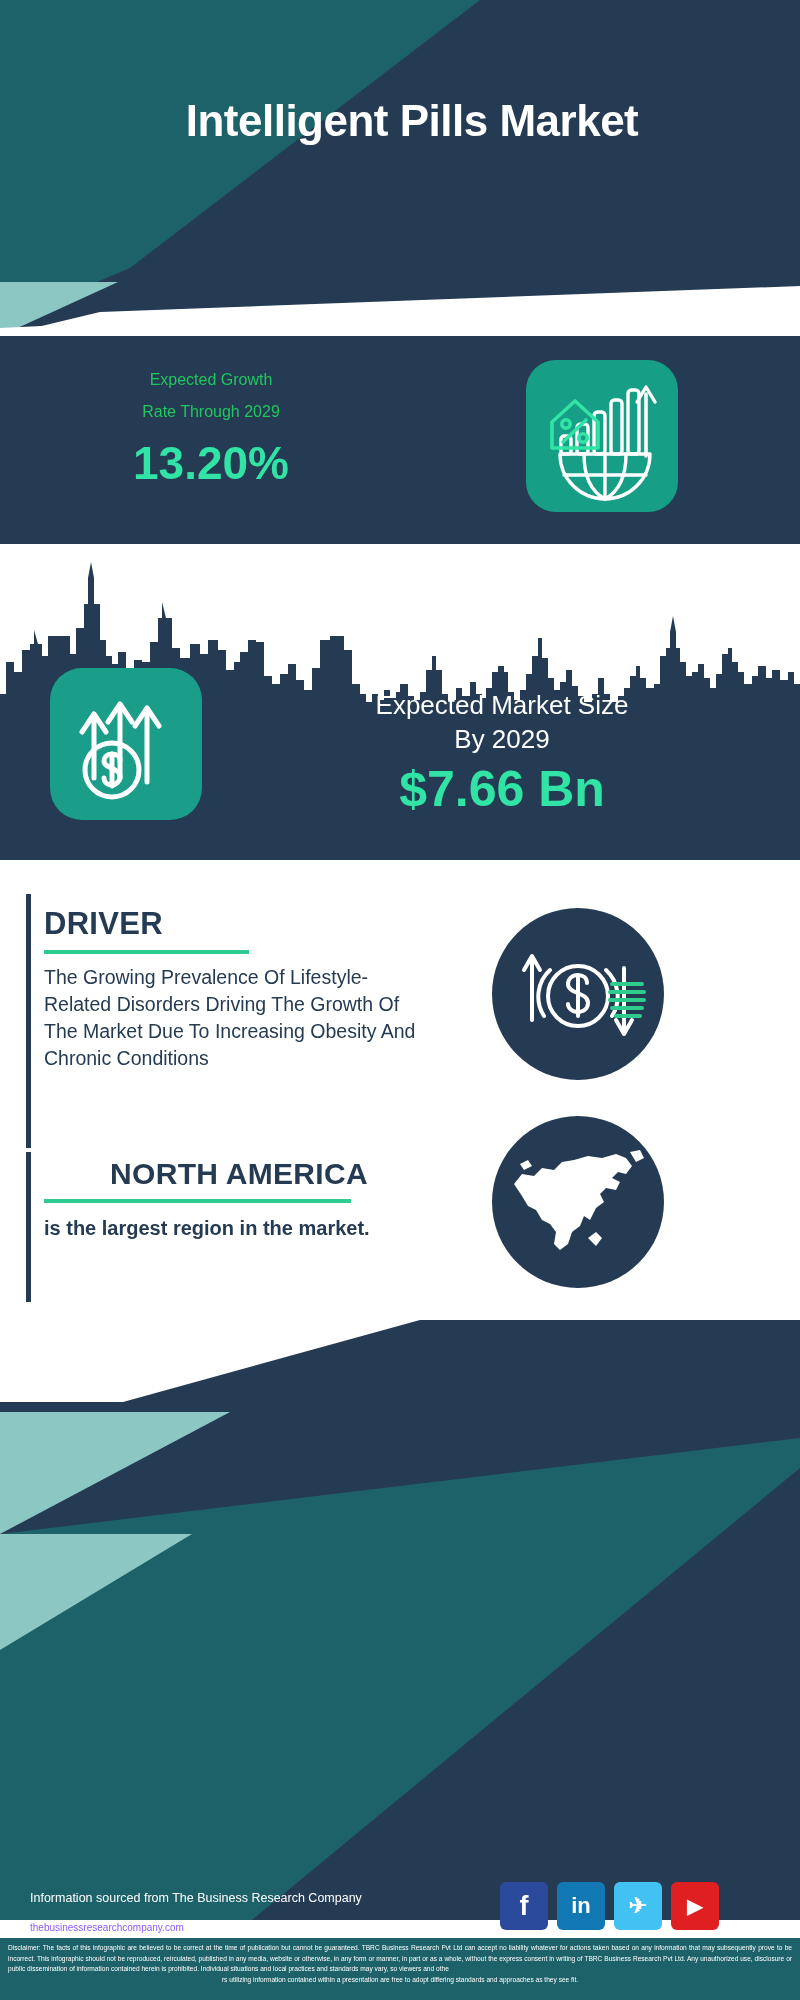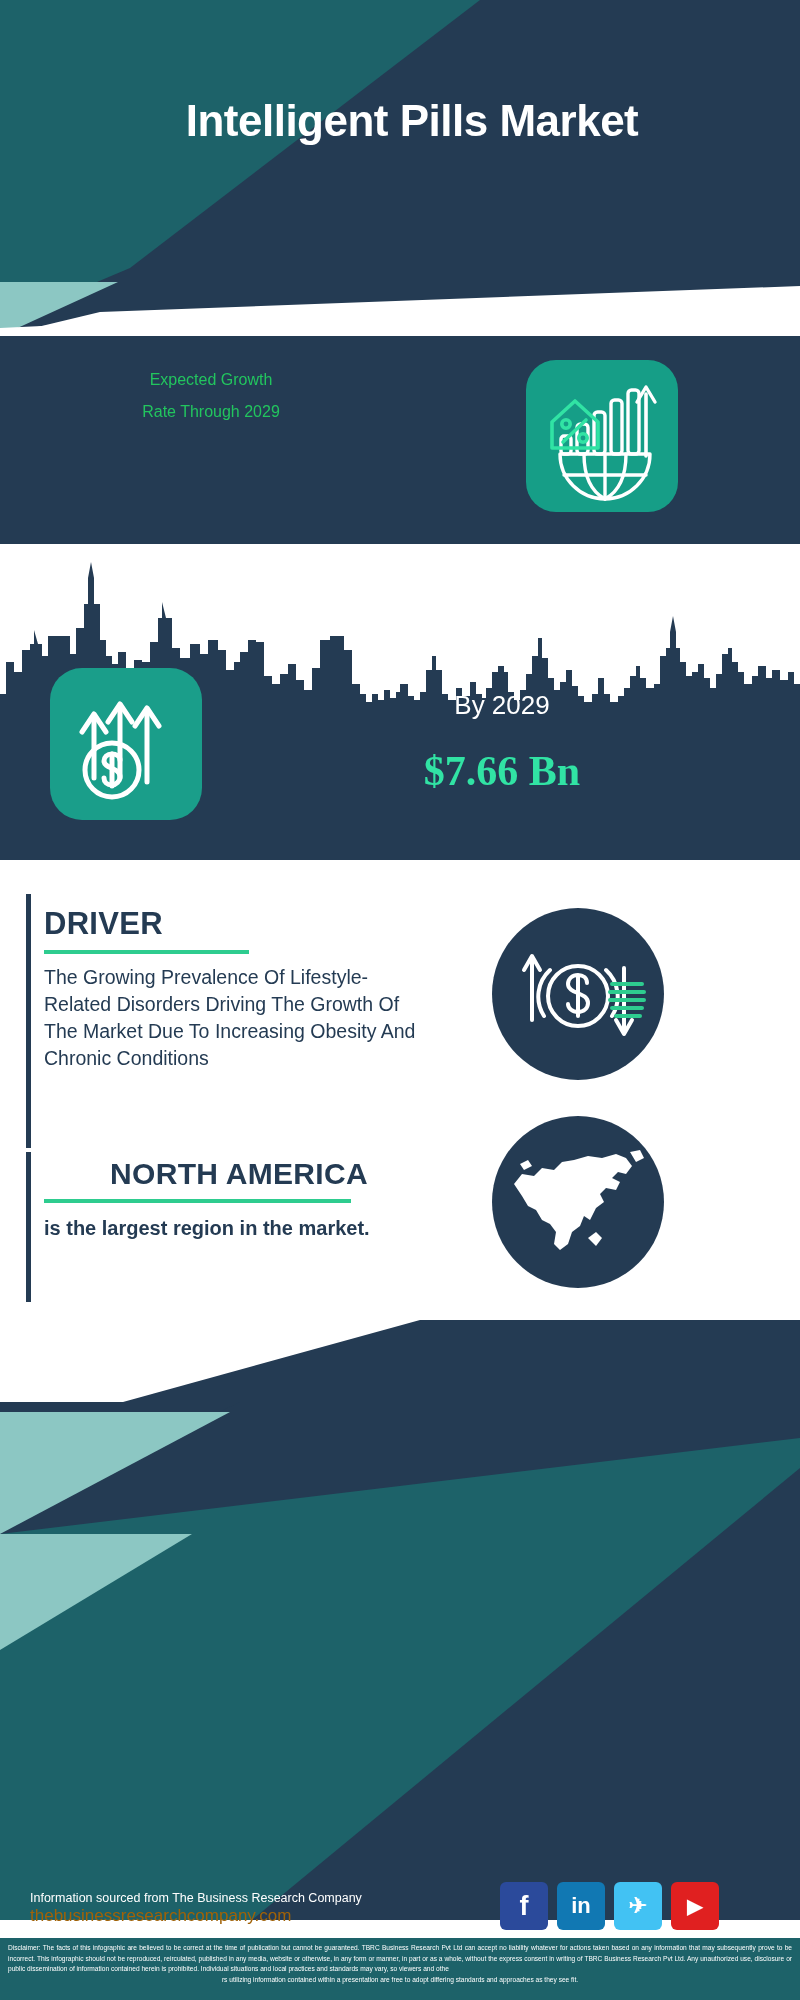--- a/index.html
+++ b/index.html
@@ -35,42 +35,42 @@
 
   
   .skyline-block{position:absolute;left:0;top:544px;width:800px;height:316px;background:#ffffff;overflow:hidden;}
   .skyline-svg{position:absolute;left:0;top:0;width:800px;height:316px;}
   .size-icon{
     position:absolute;left:50px;top:124px;width:152px;height:152px;
     background:#1a9e8a;border-radius:32px;z-index:4;
   }
   .size-text{position:absolute;left:222px;top:144px;width:560px;text-align:center;z-index:4;}
   .size-label{color:#ffffff;font-size:26px;line-height:34px;font-weight:400;}
-  .size-value{color:#31e3a4;font-size:42px;font-weight:bold;line-height:62px;margin-top:18px;font-family:Liberation Serif, serif;}
+  .size-value{color:#31e3a4;font-size:50px;font-weight:bold;line-height:62px;margin-top:2px;}
 
   
   .content{position:absolute;left:0;top:860px;width:800px;height:460px;background:#ffffff;}
   .vbar{position:absolute;left:26px;width:5px;background:#243b53;}
   .driver-block{position:absolute;left:44px;top:46px;width:390px;}
   .sect-title{color:#243b53;font-size:31px;font-weight:bold;letter-spacing:0.3px;line-height:36px;}
   .underline{width:205px;height:4px;background:#2ecc8f;margin:8px 0 10px 0;}
   .sect-body{color:#243b53;font-size:19.5px;font-weight:normal;line-height:27px;}
   .region-block{position:absolute;left:44px;top:296px;width:390px;}
   .region-title{color:#243b53;font-size:30px;font-weight:bold;letter-spacing:0.3px;line-height:36px;text-align:center;}
   .region-underline{width:307px;height:4px;background:#2ecc8f;margin:7px 0 11px 0;}
   .region-body{color:#243b53;font-size:20px;font-weight:bold;line-height:28px;}
   .circ{position:absolute;border-radius:50%;background:#243b53;}
 
   
   .bottom-decor{position:absolute;left:0;top:1320px;width:800px;height:600px;overflow:hidden;}
 
   
   .footer-info{position:absolute;left:30px;top:1890px;z-index:9;}
   .footer-line1{color:#ffffff;font-size:12.5px;line-height:17px;}
-  .footer-line2{color:#a16207;font-size:17px;line-height:17px;}
+  .footer-line2{color:#8b5cf6;font-size:10px;line-height:17px;margin-top:12px;}
   .social{position:absolute;top:1882px;z-index:9;display:flex;gap:9px;left:500px;}
   .sbtn{width:48px;height:48px;border-radius:6px;display:flex;align-items:center;justify-content:center;
         color:#fff;font-weight:bold;font-size:27px;}
   .fb{background:#2b4a9b;} .li{background:#1178b3;} .tw{background:#42c2f3;} .yt{background:#e02020;}
 
   .disclaimer{
     position:absolute;left:0;top:1938px;width:800px;height:62px;background:#1d6269;z-index:9;
     box-sizing:border-box;padding:5px 8px 0 8px;
   }
   .disclaimer p{
@@ -98,20 +98,21 @@
       <polygon points="0,14 118,14 0,68" fill="#8cc7c3"></polygon>
       <polygon points="0,68 800,68 800,18 100,44" fill="#ffffff"></polygon>
       <polygon points="0,60 800,22 800,68 0,68" fill="#ffffff"></polygon>
     </svg>
   </div>
 
   <div class="growth">
     <div class="growth-text">
       <div class="growth-label">Expected Growth</div>
       <div class="growth-label">Rate Through 2029</div>
+      <div class="growth-value">13.20%</div>
     </div>
     <div class="growth-icon">
       <svg width="152" height="152" viewBox="0 0 152 152">
         <g fill="none" stroke="#ffffff" stroke-width="3.4" stroke-linejoin="round" stroke-linecap="round">
 
           <rect x="35" y="76" width="10" height="18" rx="3"></rect>
           <rect x="51" y="64" width="11" height="30" rx="3.5"></rect>
           <rect x="68" y="52" width="11" height="42" rx="3.5"></rect>
           <rect x="85" y="40" width="11" height="54" rx="3.5"></rect>
           <rect x="102" y="30" width="11" height="64" rx="3.5"></rect>
@@ -174,20 +175,21 @@
             <path d="M58 54 L70 36 L82 54"></path>
           <path d="M97 114 L97 46"></path>
             <path d="M85 58 L97 40 L109 58"></path>
           <circle cx="62" cy="102" r="27"></circle>
           <path d="M62 86 L62 118"></path>
           <path d="M70 92 C70 88 66 86 62 86 C57 86 54 89 54 93 C54 101 70 99 70 109 C70 113 66 117 62 117 C57 117 54 114 54 110"></path>
         </g>
       </svg>
     </div>
     <div class="size-text">
+      <div class="size-label">Expected Market Size</div>
       <div class="size-label">By 2029</div>
       <div class="size-value">$7.66 Bn</div>
     </div>
   </div>
 
   <div class="content">
 
     <div class="vbar" style="top:34px;height:254px;"></div>
     <div class="driver-block">
       <div class="sect-title">DRIVER</div>

